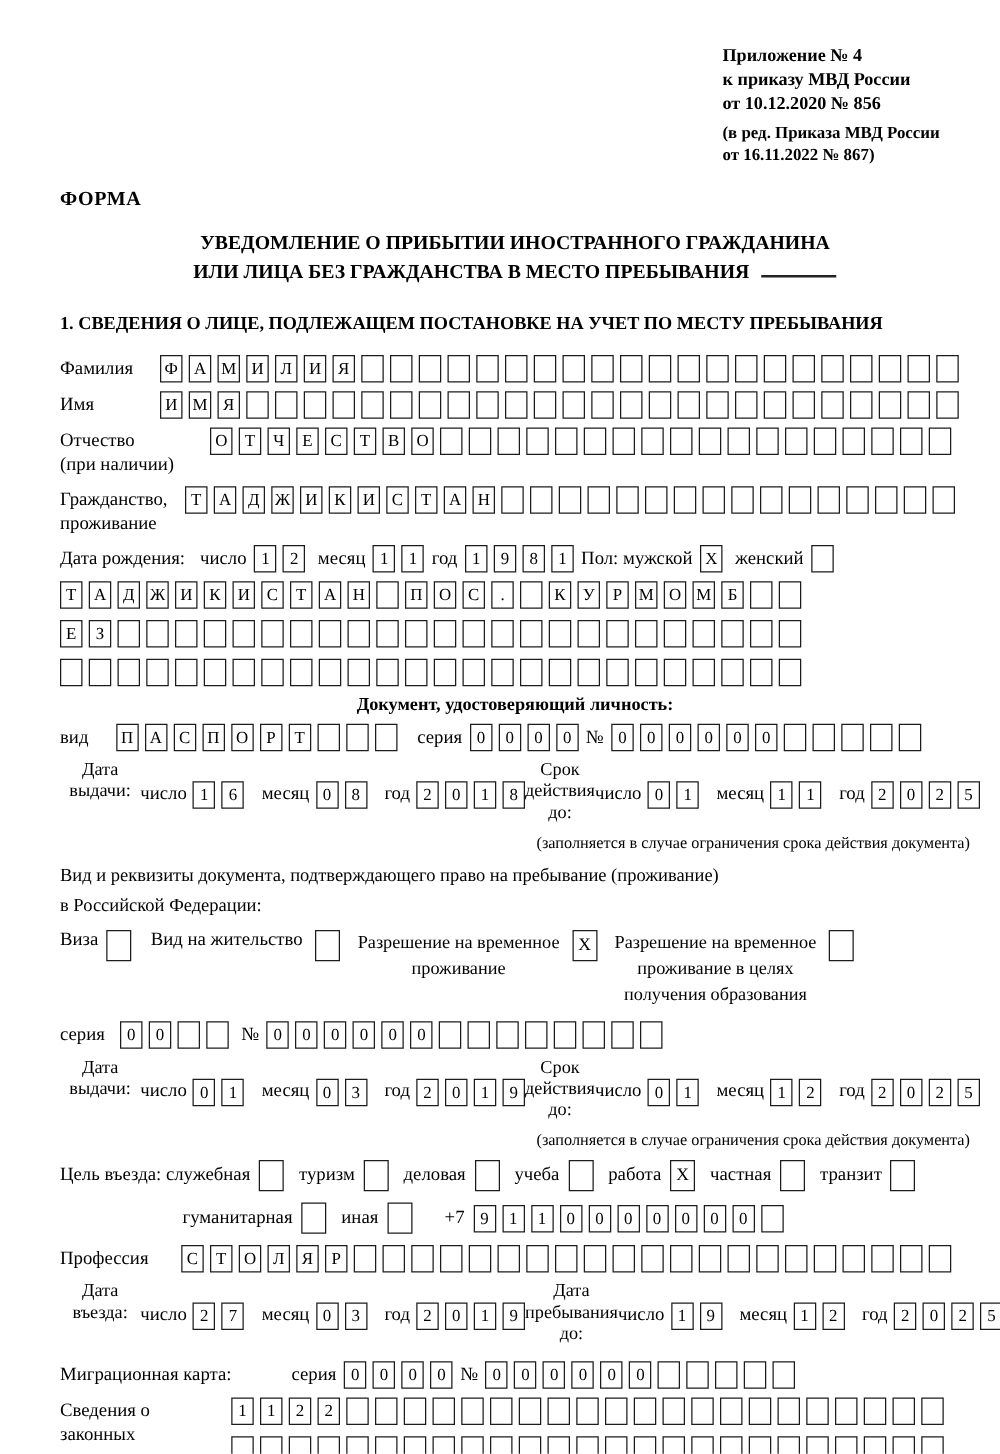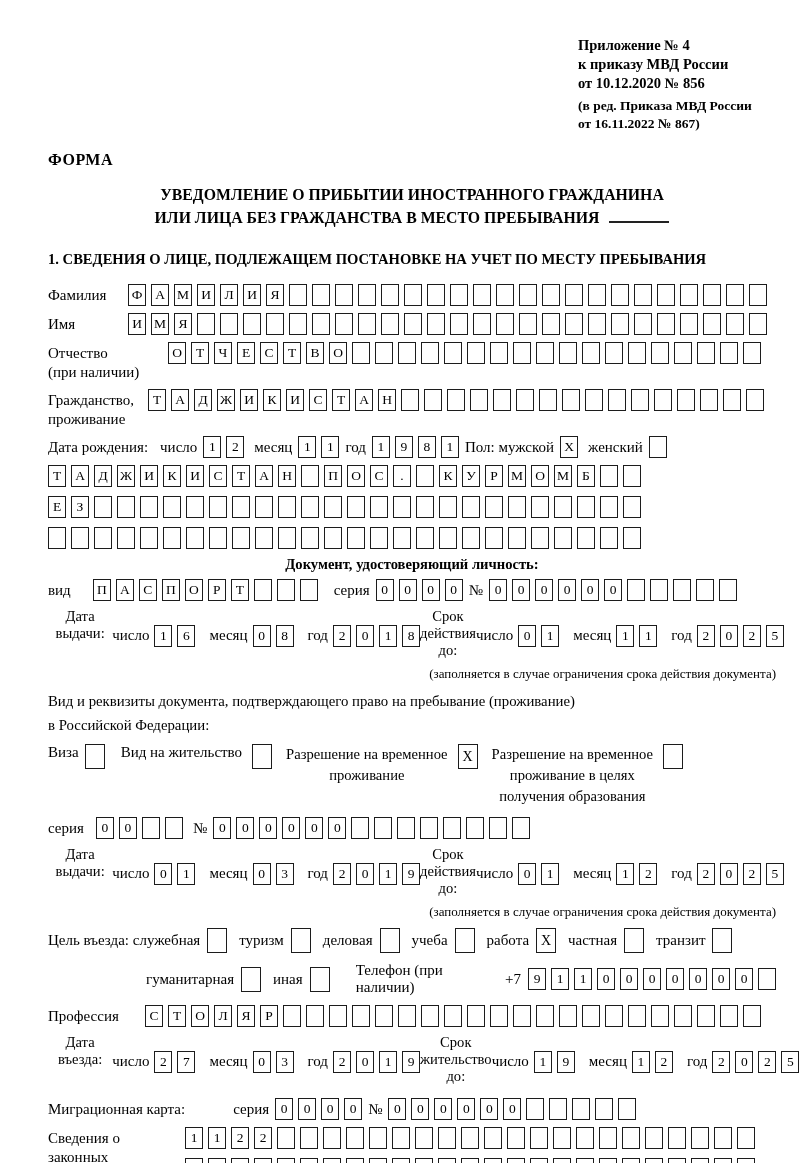--- a/index.html
+++ b/index.html
@@ -577,21 +577,20 @@
 
   <div class="goal-row indent95">
     <span class="lbl">гуманитарная</span>
     <span class="cells cb">
         <span class="cell"></span>
       </span>
     <span class="lbl">иная</span>
     <span class="cells cb" style="margin-right:26px;">
         <span class="cell"></span>
       </span>
-    <span class="lbl" style="margin-right:18px;">Телефон (при наличии)</span>
     <span class="lbl">+7</span>
     <span class="cells">
         <span class="cell">9</span>
         <span class="cell">1</span>
         <span class="cell">1</span>
         <span class="cell">0</span>
         <span class="cell">0</span>
         <span class="cell">0</span>
         <span class="cell">0</span>
         <span class="cell">0</span>
@@ -651,21 +650,21 @@
         <span class="lbl part">год</span>
         <span class="cells">
             <span class="cell">2</span>
             <span class="cell">0</span>
             <span class="cell">1</span>
             <span class="cell">9</span>
           </span>
       </div>
     </div>
     <div class="dgroup right">
-      <div class="dhead">Срок жительство до:</div>
+      <div class="dhead">Дата пребывания до:</div>
       <div class="dline">
         <span class="lbl">число</span>
         <span class="cells">
             <span class="cell">1</span>
             <span class="cell">9</span>
           </span>
         <span class="lbl part">месяц</span>
         <span class="cells">
             <span class="cell">1</span>
             <span class="cell">2</span>

